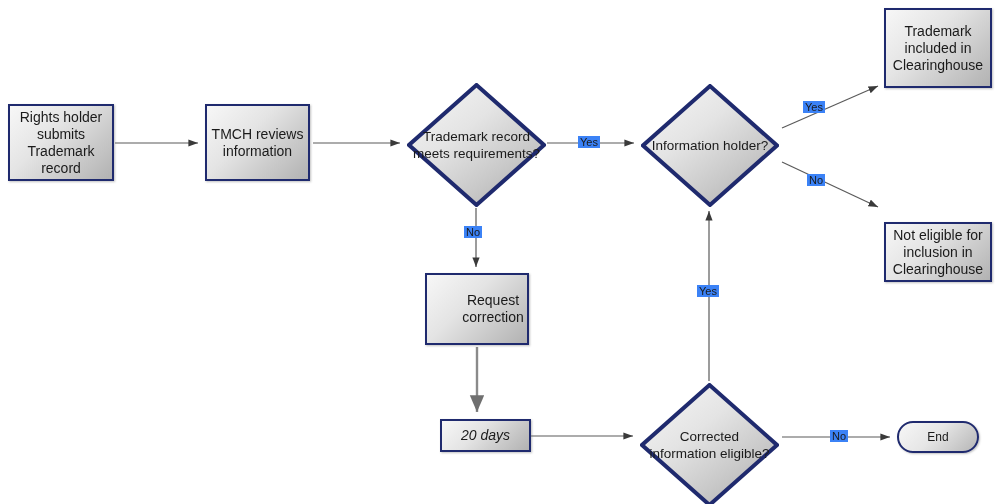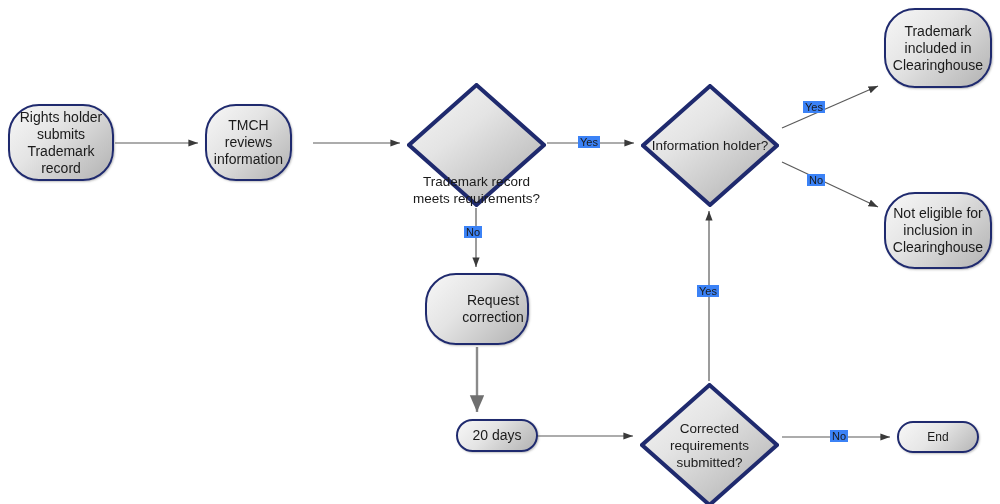--- a/index.html
+++ b/index.html
@@ -27,21 +27,20 @@
 
   .node {
     position: absolute;
     box-sizing: border-box;
     display: flex;
     align-items: center;
     justify-content: center;
     text-align: center;
     color: #1a1a1a;
     z-index: 2;
-    border-radius: 31px;
   }
 
   .box {
     border: 2px solid #1f2a6e;
     background: linear-gradient(135deg, #f7f7f7 0%, #e4e4e4 40%, #c9c9c9 72%, #b2b2b2 100%);
     font-size: 14px;
     line-height: 17px;
     box-shadow: 1px 1px 2px rgba(120,120,120,0.45);
   }
 
@@ -121,59 +120,59 @@
 
     <g stroke="#8a8a8a" stroke-width="2.4" fill="none">
       <line x1="477" y1="347" x2="477" y2="412" marker-end="url(#arrowGray)"></line>
     </g>
   </svg>
 
   <div class="node box" style="left:8px; top:104px; width:106px; height:77px;">
     <span>Rights holder submits Trademark record</span>
   </div>
 
-  <div class="node box" style="left:205px; top:104px; width:87px; height:77px;">
+  <div class="node box" style="left:205px; top:104px; width:105px; height:77px;">
     <span>TMCH reviews information</span>
   </div>
 
-  <div class="node diamond" style="left:407px; top:83px; width:139px; height:124px;align-items:flex-end;">
+  <div class="node diamond" style="left:407px; top:83px; width:139px; height:124px;">
     <svg class="dshape" viewBox="0 0 139 124" preserveAspectRatio="none">
       <polygon points="69.5,2 137,62 69.5,122 2,62" fill="url(#dgrad)" stroke="#1f2a6e" stroke-width="4"></polygon>
     </svg>
     <span class="dlabel">Trademark record meets requirements?</span>
   </div>
 
   <div class="node diamond" style="left:641px; top:84px; width:138px; height:123px;">
     <svg class="dshape" viewBox="0 0 138 123" preserveAspectRatio="none">
       <polygon points="69,2 136,61.5 69,121 2,61.5" fill="url(#dgrad)" stroke="#1f2a6e" stroke-width="4"></polygon>
     </svg>
     <span class="dlabel">Information holder?</span>
   </div>
 
   <div class="node box" style="left:884px; top:8px; width:108px; height:80px;">
     <span>Trademark included in Clearinghouse</span>
   </div>
 
-  <div class="node box" style="left:884px; top:192px; width:108px; height:77px;">
+  <div class="node box" style="left:884px; top:222px; width:108px; height:60px;">
     <span>Not eligible for inclusion in Clearinghouse</span>
   </div>
 
   <div class="node box" style="left:425px; top:273px; width:104px; height:72px;padding-left:32px;">
     <span>Request correction</span>
   </div>
 
-  <div class="node box small" style="left:456px; top:419px; width:82px; height:33px;">
+  <div class="node box small" style="left:440px; top:419px; width:91px; height:33px;font-style:italic;">
     <span>20 days</span>
   </div>
 
   <div class="node diamond" style="left:640px; top:383px; width:139px; height:124px;">
     <svg class="dshape" viewBox="0 0 139 124" preserveAspectRatio="none">
       <polygon points="69.5,2 137,62 69.5,122 2,62" fill="url(#dgrad)" stroke="#1f2a6e" stroke-width="4"></polygon>
     </svg>
-    <span class="dlabel">Corrected requirements submitted?</span>
+    <span class="dlabel">Corrected information eligible?</span>
   </div>
 
   <div class="node terminator" style="left:897px; top:421px; width:82px; height:32px;">
     <span>End</span>
   </div>
 
   <div class="edge-label" style="left:578px; top:136px;">Yes</div>
 
   <div class="edge-label" style="left:464px; top:226px;">No</div>
 

